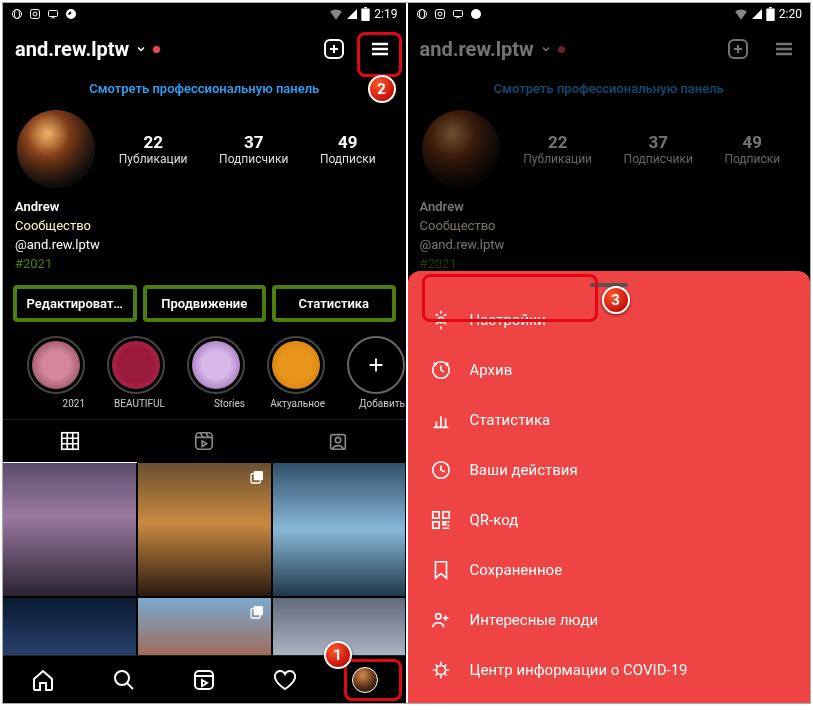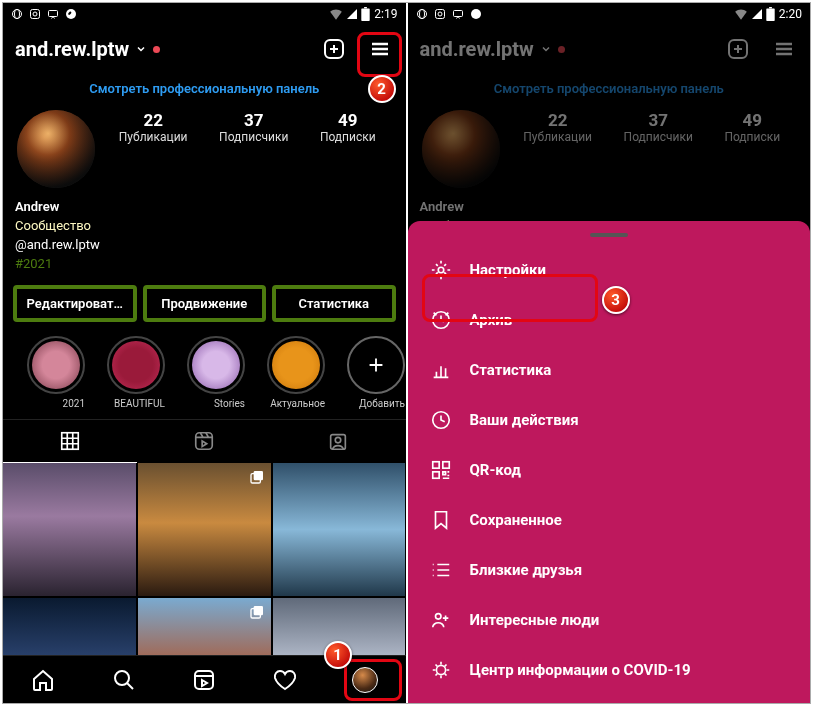--- a/index.html
+++ b/index.html
@@ -10,21 +10,21 @@
 .statusbar { height: 22px; display: flex; align-items: center; padding: 0 8px; font-size: 12px; justify-content: space-between; }
 .sb-left { display: flex; gap: 6px; align-items: center; }
 .sb-right { display: flex; gap: 4px; align-items: center; }
 .sb-icon svg { display: block; }
 .header { display: flex; align-items: center; justify-content: space-between; padding: 10px 12px; }
 .username-row { display: flex; align-items: center; gap: 6px; font-weight: 700; font-size: 20px; }
 .reddot { width: 7px; height: 7px; background: #ed4956; border-radius: 50%; }
 .header-actions { display: flex; gap: 18px; align-items: center; }
 .iconbtn { width: 28px; height: 28px; display: flex; align-items: center; justify-content: center; }
 .pro-banner { text-align: center; font-size: 13px; font-weight: 600; color: #2e9cf2; padding: 8px 0 14px; }
-.stats-row { display: flex; align-items: flex-start; padding: 0 14px 10px; gap: 8px; }
+.stats-row { display: flex; align-items: center; padding: 0 14px 10px; gap: 8px; }
 .avatar { width: 78px; height: 78px; border-radius: 50%; background: radial-gradient(circle at 35% 35%, #d68a4a 0%, #6b3a1c 35%, #1a1a1a 70%); position: relative; flex-shrink: 0; }
 .avatar::after { content: ""; position: absolute; inset: 0; border-radius: 50%; background: radial-gradient(circle at 40% 30%, rgba(255,200,120,.7) 0%, rgba(140,60,20,.6) 30%, rgba(10,10,10,.9) 75%); }
 .stats { flex: 1; display: flex; justify-content: space-around; text-align: center; }
 .stat-num { font-weight: 700; font-size: 17px; }
 .stat-lbl { font-size: 12px; color: #ddd; }
 .bio { padding: 0 12px 12px; font-size: 13px; line-height: 1.45; }
 .bio .name { font-weight: 600; }
 .bio .cat { color: #fef9c3; }
 .bio .link { color: #4d7c0f; }
 .buttons { display: flex; gap: 6px; padding: 0 10px 14px; }
@@ -40,21 +40,21 @@
 .grid { display: grid; grid-template-columns: repeat(3, 1fr); gap: 2px; }
 .cell { aspect-ratio: 1; position: relative; }
 .cell-badge { position: absolute; top: 6px; right: 6px; }
 .bottomnav { position: absolute; bottom: 0; left: 0; right: 0; height: 48px; background: #000; border-top: 1px solid #222; display: flex; align-items: center; justify-content: space-around; }
 .navitem { width: 28px; height: 28px; display: flex; align-items: center; justify-content: center; }
 .nav-avatar { width: 26px; height: 26px; border-radius: 50%; background: radial-gradient(circle at 40% 30%, #d68a4a, #4a2a15 60%, #111); border: 1px solid #fff; }
 
 .ring-red { position: absolute; border: 3px solid #e30613; border-radius: 8px; pointer-events: none; }
 .step-badge { position: absolute; width: 28px; height: 28px; border-radius: 50%; background: radial-gradient(circle at 35% 30%, #ff5a2a, #c00808 80%); border: 2px solid #fff; color: #fff; font-weight: 700; font-size: 15px; display: flex; align-items: center; justify-content: center; box-shadow: 0 1px 3px rgba(0,0,0,.6); }
 
-.sheet { position: absolute; left: 0; right: 0; bottom: 0; background: #be185d; border-radius: 12px 12px 0 0; padding: 8px 0; font-weight: bold; }
+.sheet { position: absolute; left: 0; right: 0; bottom: 0; background: #ef4444; border-radius: 12px 12px 0 0; padding: 8px 0; }
 .sheet-handle { width: 38px; height: 4px; background: #555; border-radius: 2px; margin: 4px auto 8px; }
 .menu-item { display: flex; align-items: center; gap: 18px; padding: 14px 22px; font-size: 15px; }
 .menu-icon { width: 22px; display: flex; justify-content: center; }
 
 .c1 { background: linear-gradient(180deg, #5a4d6a 0%, #9a7aa0 40%, #2a2330 100%); }
 .c2 { background: linear-gradient(180deg, #6a5030 0%, #c98a40 45%, #2a1a10 100%); }
 .c3 { background: linear-gradient(180deg, #30506a 0%, #88b8d8 50%, #20384a 100%); }
 .c4 { background: linear-gradient(180deg, #0a1a30 0%, #304a7a 55%, #0a1020 100%); }
 .c5 { background: linear-gradient(180deg, #7aaad0 0%, #aa5a3a 55%, #4a2818 100%); }
 .c6 { background: linear-gradient(180deg, #606a7a 0%, #b8c0d0 50%, #3a404a 100%); }
@@ -437,28 +437,20 @@
           <div class="menu-icon">
             <svg width="22" height="22" viewBox="0 0 24 24" fill="none" stroke="#fff" stroke-width="1.8">
               <path d="M6 3h12v18l-6-5-6 5z"></path>
             </svg>
           </div>
           <span>Сохраненное</span>
         </div>
     <div class="menu-item">
           <div class="menu-icon">
             <svg width="22" height="22" viewBox="0 0 24 24" fill="none" stroke="#fff" stroke-width="1.8">
-              <path d="M8 6h13M8 12h13M8 18h13M3 6h1M3 12h1M3 18h1"></path>
-            </svg>
-          </div>
-          <span>Близкие друзья</span>
-        </div>
-    <div class="menu-item">
-          <div class="menu-icon">
-            <svg width="22" height="22" viewBox="0 0 24 24" fill="none" stroke="#fff" stroke-width="1.8">
               <circle cx="9" cy="8" r="3"></circle>
               <path d="M3 20c0-3 3-5 6-5s6 2 6 5M17 7v6M14 10h6"></path>
             </svg>
           </div>
           <span>Интересные люди</span>
         </div>
     <div class="menu-item">
           <div class="menu-icon">
             <svg width="22" height="22" viewBox="0 0 24 24" fill="none" stroke="#fff" stroke-width="1.8">
               <circle cx="12" cy="12" r="5"></circle>

